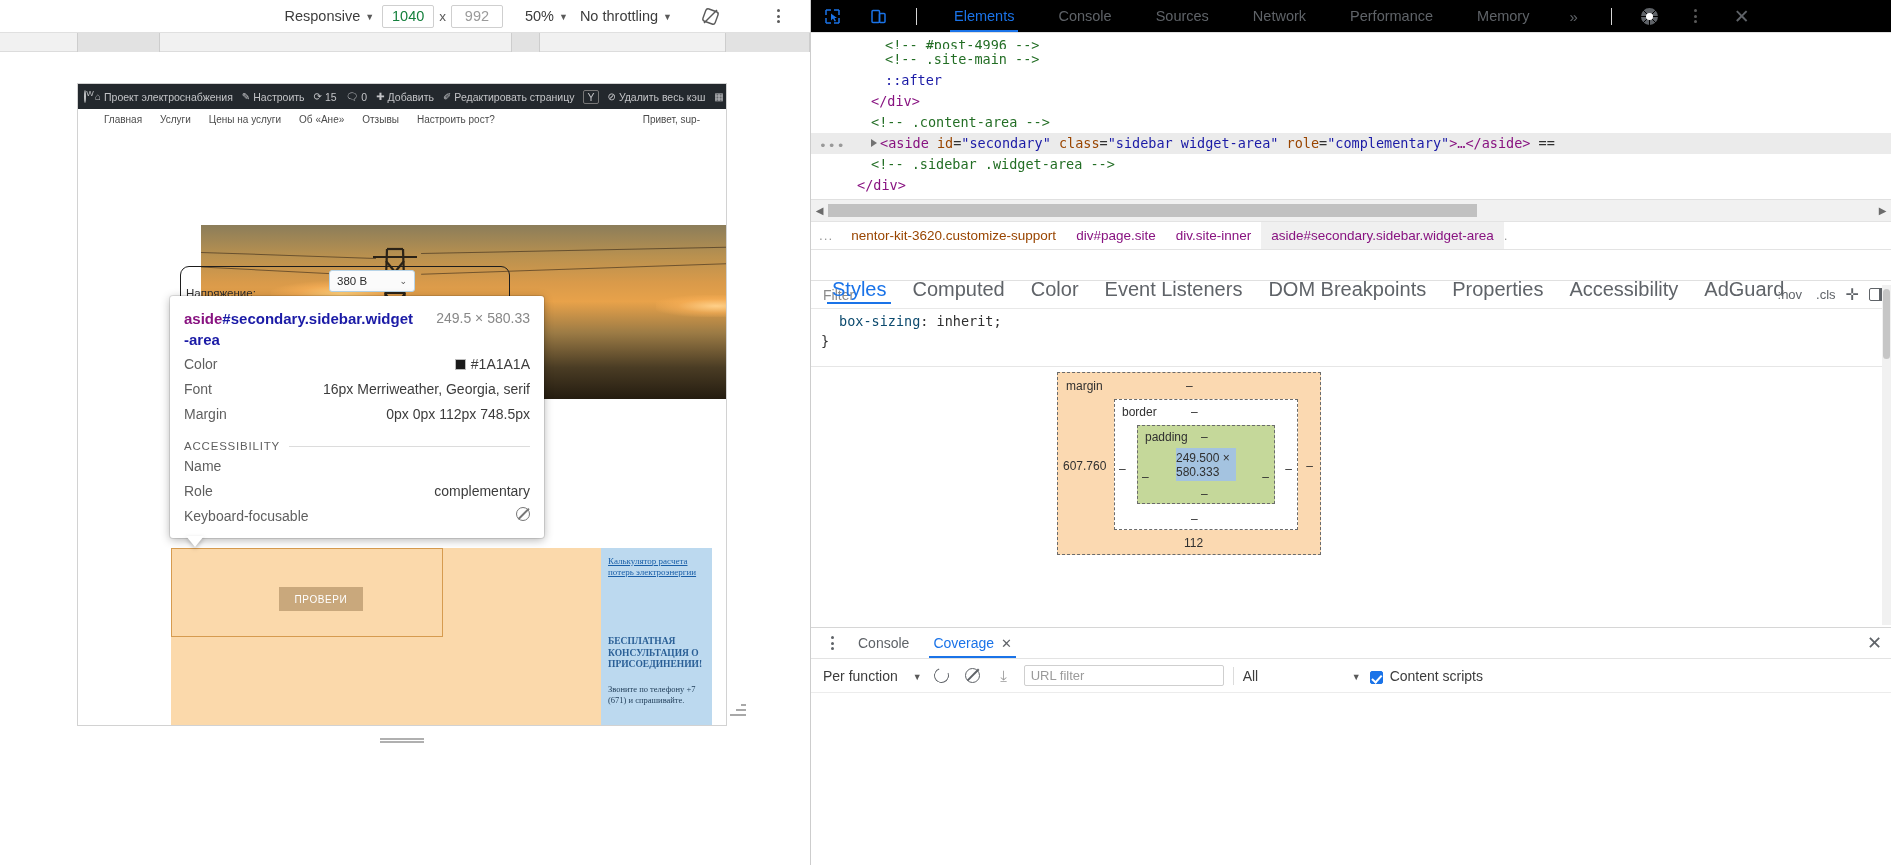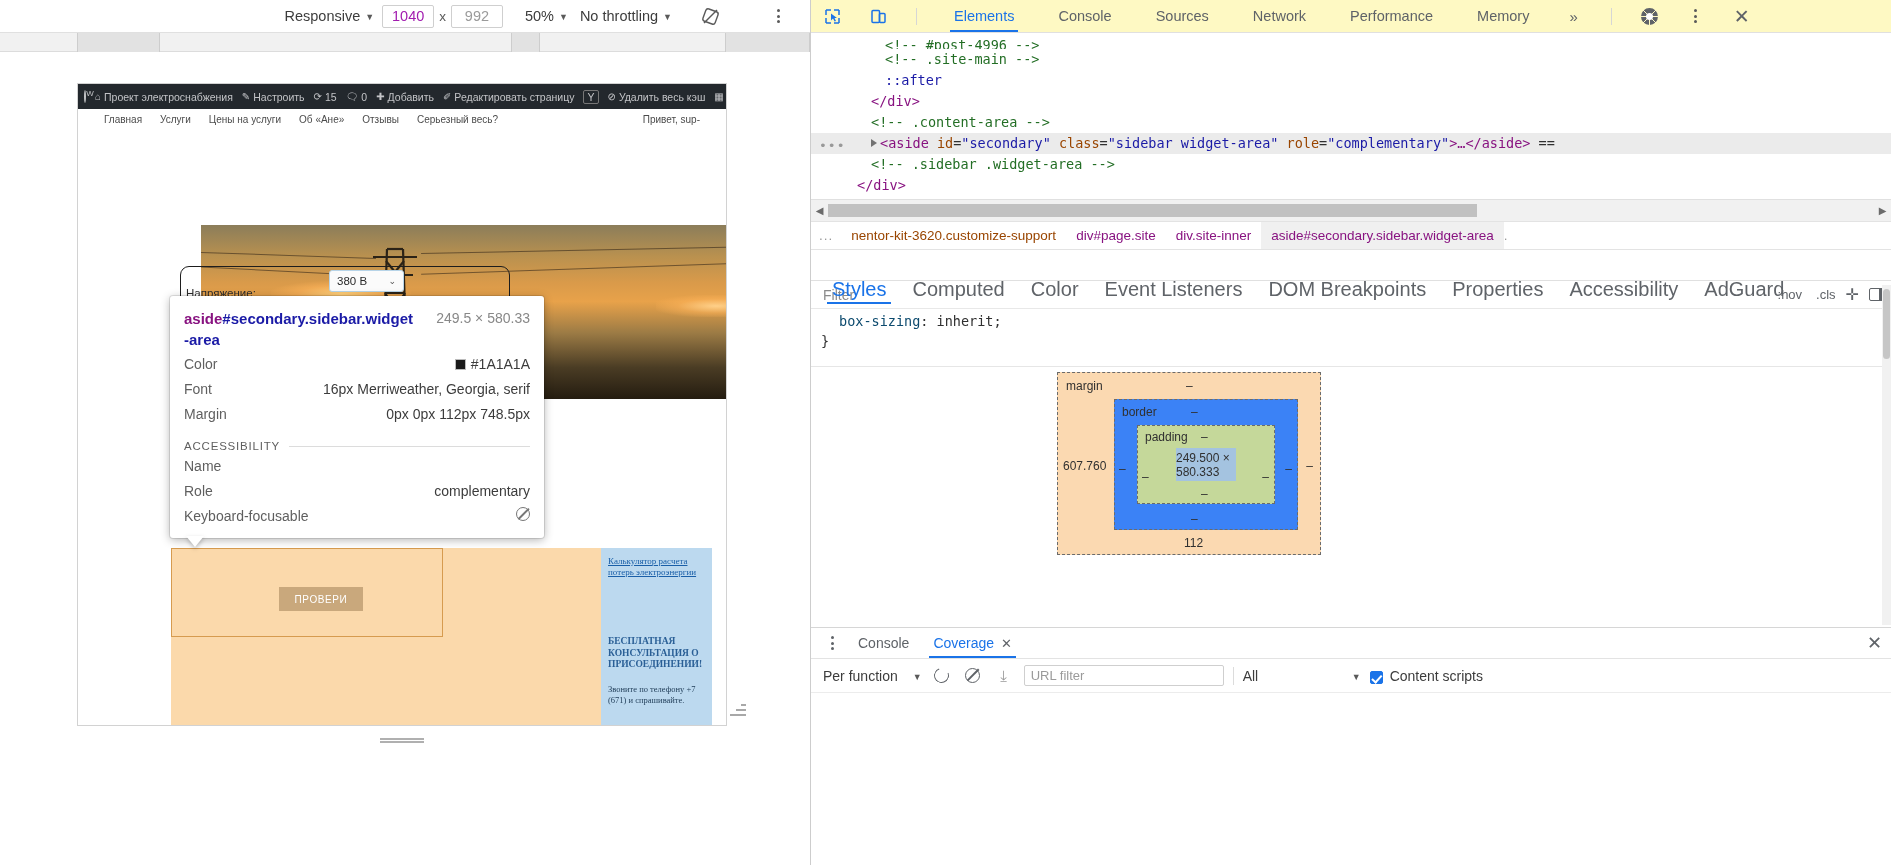--- a/index.html
+++ b/index.html
@@ -24,21 +24,21 @@
   }
   .dt-spacer { flex: 1 1 auto; }
   .dt-item {
     display: flex; align-items: center; gap: 5px;
     font-size: 14.5px; color: #3c3c3c; padding: 0 6px; cursor: default;
     white-space: nowrap;
   }
   .caret { font-size: 9px; color: #5a5a5a; transform: translateY(1px); }
   .dt-size-input {
     width: 52px; height: 23px; border: 1px solid #cfcfcf; border-radius: 2px;
-    background: #fff; font-size: 14.5px; color: #a21caf;
+    background: #fff; font-size: 14.5px; color: #15803d;
     text-align: center; line-height: 21px; margin: 0 2px;
   }
   .dt-size-input.dim { color: #9a9a9a; }
   .dt-x { font-size: 13.5px; color: #5a5a5a; padding: 0 3px; }
   .dt-icon-btn {
     width: 28px; height: 26px; display: flex; align-items: center; justify-content: center;
     cursor: pointer;
   }
   .kebab { display: flex; flex-direction: column; gap: 2.5px; align-items: center; }
   .kebab i { width: 3px; height: 3px; border-radius: 50%; background: #5a5a5a; display: block; }
@@ -142,21 +142,21 @@
     position: absolute; left: 7px; top: 136px; width: 104px;
     color: #24415c; font-size: 8.5px; line-height: 10.5px;
   }
 
   
   .field-label {
     position: absolute; left: 108px; top: 203px;
     font-size: 11.5px; color: #2c2c2c; z-index: 6;
   }
   .voltage-select {
-    position: absolute; left: 251px; top: 186px; width: 75px; height: 22px;
+    position: absolute; left: 251px; top: 186px; width: 86px; height: 22px;
     background: #fbfbfb; border: 1px solid #b7d4e8; border-radius: 3px;
     display: flex; align-items: center; justify-content: space-between;
     padding: 0 7px; font-size: 11.5px; color: #2b2b2b; z-index: 7;
   }
   .voltage-select .vcaret { font-size: 9px; color: #555; }
 
   
   #inspect-tip {
     position: absolute; left: 92px; top: 212px; width: 374px; height: 242px;
     background: #ffffff; border-radius: 3px;
@@ -217,21 +217,21 @@
   #vp-corner i { position: absolute; right: 0; background: #a8a8a8; height: 1.5px; transform-origin: right; }
 
   
   #devtools {
     position: absolute; left: 810px; top: 0; width: 1081px; height: 865px;
     background: #ffffff; border-left: 1px solid #cdcdcd;
     display: flex; flex-direction: column;
   }
   #dt-tabbar {
     height: 33px; display: flex; align-items: center; gap: 16px;
-    border-bottom: 1px solid #e0e0e0; background: #fef9c3; flex: 0 0 auto;
+    border-bottom: 1px solid #e0e0e0; background: #000000; flex: 0 0 auto;
   }
   .tb-icon {
     width: 30px; height: 30px; display: flex; align-items: center; justify-content: center;
     cursor: pointer;
   }
   .tb-div { width: 1px; height: 17px; background: #d6d6d6; margin: 0 7px; }
   .dt-tab {
     position: relative; height: 32px; display: flex; align-items: center;
     padding: 0 14px; font-size: 14.5px; color: #5f6368; cursor: pointer; white-space: nowrap;
   }
@@ -345,21 +345,21 @@
 
   
   #boxmodel-pane { flex: 1 1 auto; position: relative; background: #ffffff; }
   #bm {
     position: absolute; left: 246px; top: 5px; width: 264px; height: 183px;
     background: #fbd9b1; border: 1px dashed #6b6b6b;
   }
   .bm-label { position: absolute; font-size: 12px; color: #303030; }
   #bm-border {
     position: absolute; left: 56px; top: 26px; right: 22px; bottom: 24px;
-    background: #3b82f6; border: 1px dashed #6b6b6b; padding-left: 7px;
+    background: #ffffff; border: 1px dashed #6b6b6b; padding-left: 7px;
   }
   #bm-padding {
     position: absolute; left: 22px; top: 25px; right: 22px; bottom: 25px;
     background: #c5d89a; border: 1px dashed #6b6b6b;
   }
   #bm-content {
     position: absolute; left: 38px; top: 22px; right: 38px; bottom: 22px;
     background: #a4c3e0; display: flex; align-items: center; justify-content: center;
     font-size: 12px; color: #303030;
   }
@@ -520,21 +520,21 @@
 
           </span>
         </div>
 
         <div id="site-nav">
           <span>Главная</span>
           <span>Услуги</span>
           <span>Цены на услуги</span>
           <span>Об «Ане»</span>
           <span>Отзывы</span>
-          <span>Серьезный весь?</span>
+          <span>Настроить рост?</span>
           <span class="greet">Привет, sup-</span>
         </div>
 
         <div id="hero">
           <div class="sun"></div>
           <div class="sun2"></div>
           <div class="wire" style="left:0;top:30px;width:175px;transform:rotate(2deg);"></div>
           <div class="wire" style="left:0;top:46px;width:175px;transform:rotate(3deg);"></div>
           <div class="wire" style="left:220px;top:24px;width:390px;transform:rotate(-1.2deg);"></div>
           <div class="wire" style="left:220px;top:42px;width:390px;transform:rotate(-2deg);"></div>

